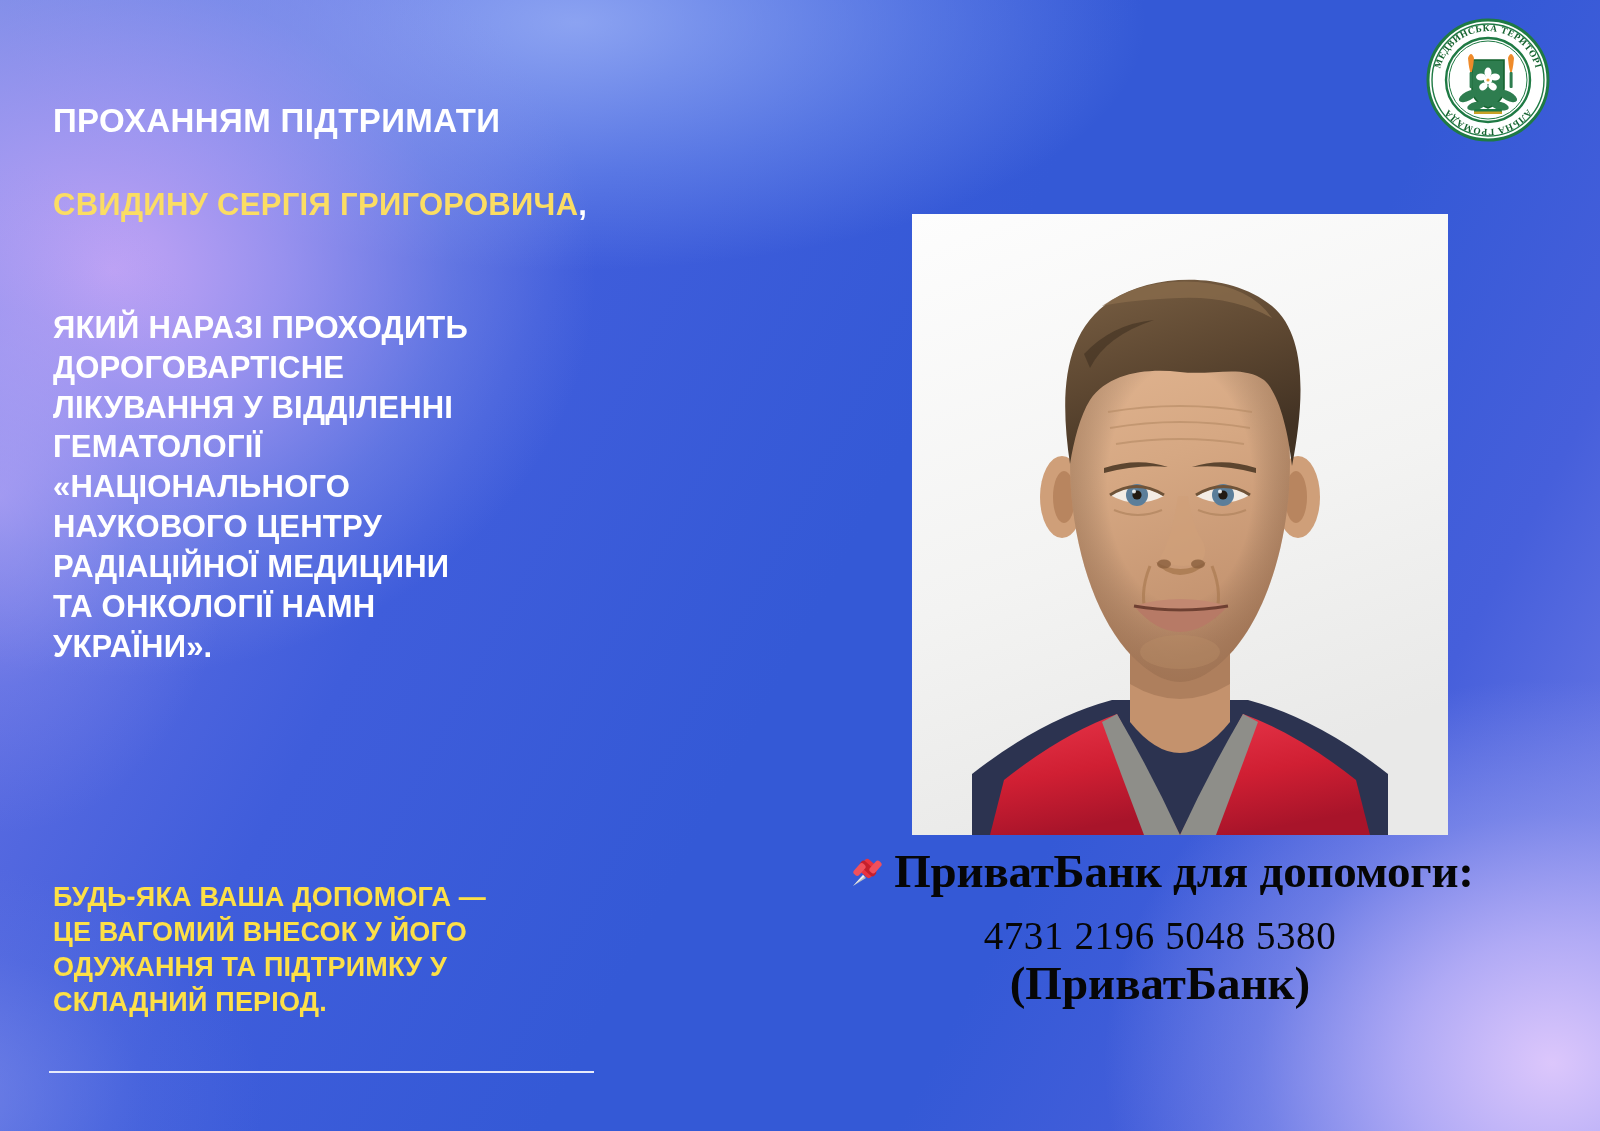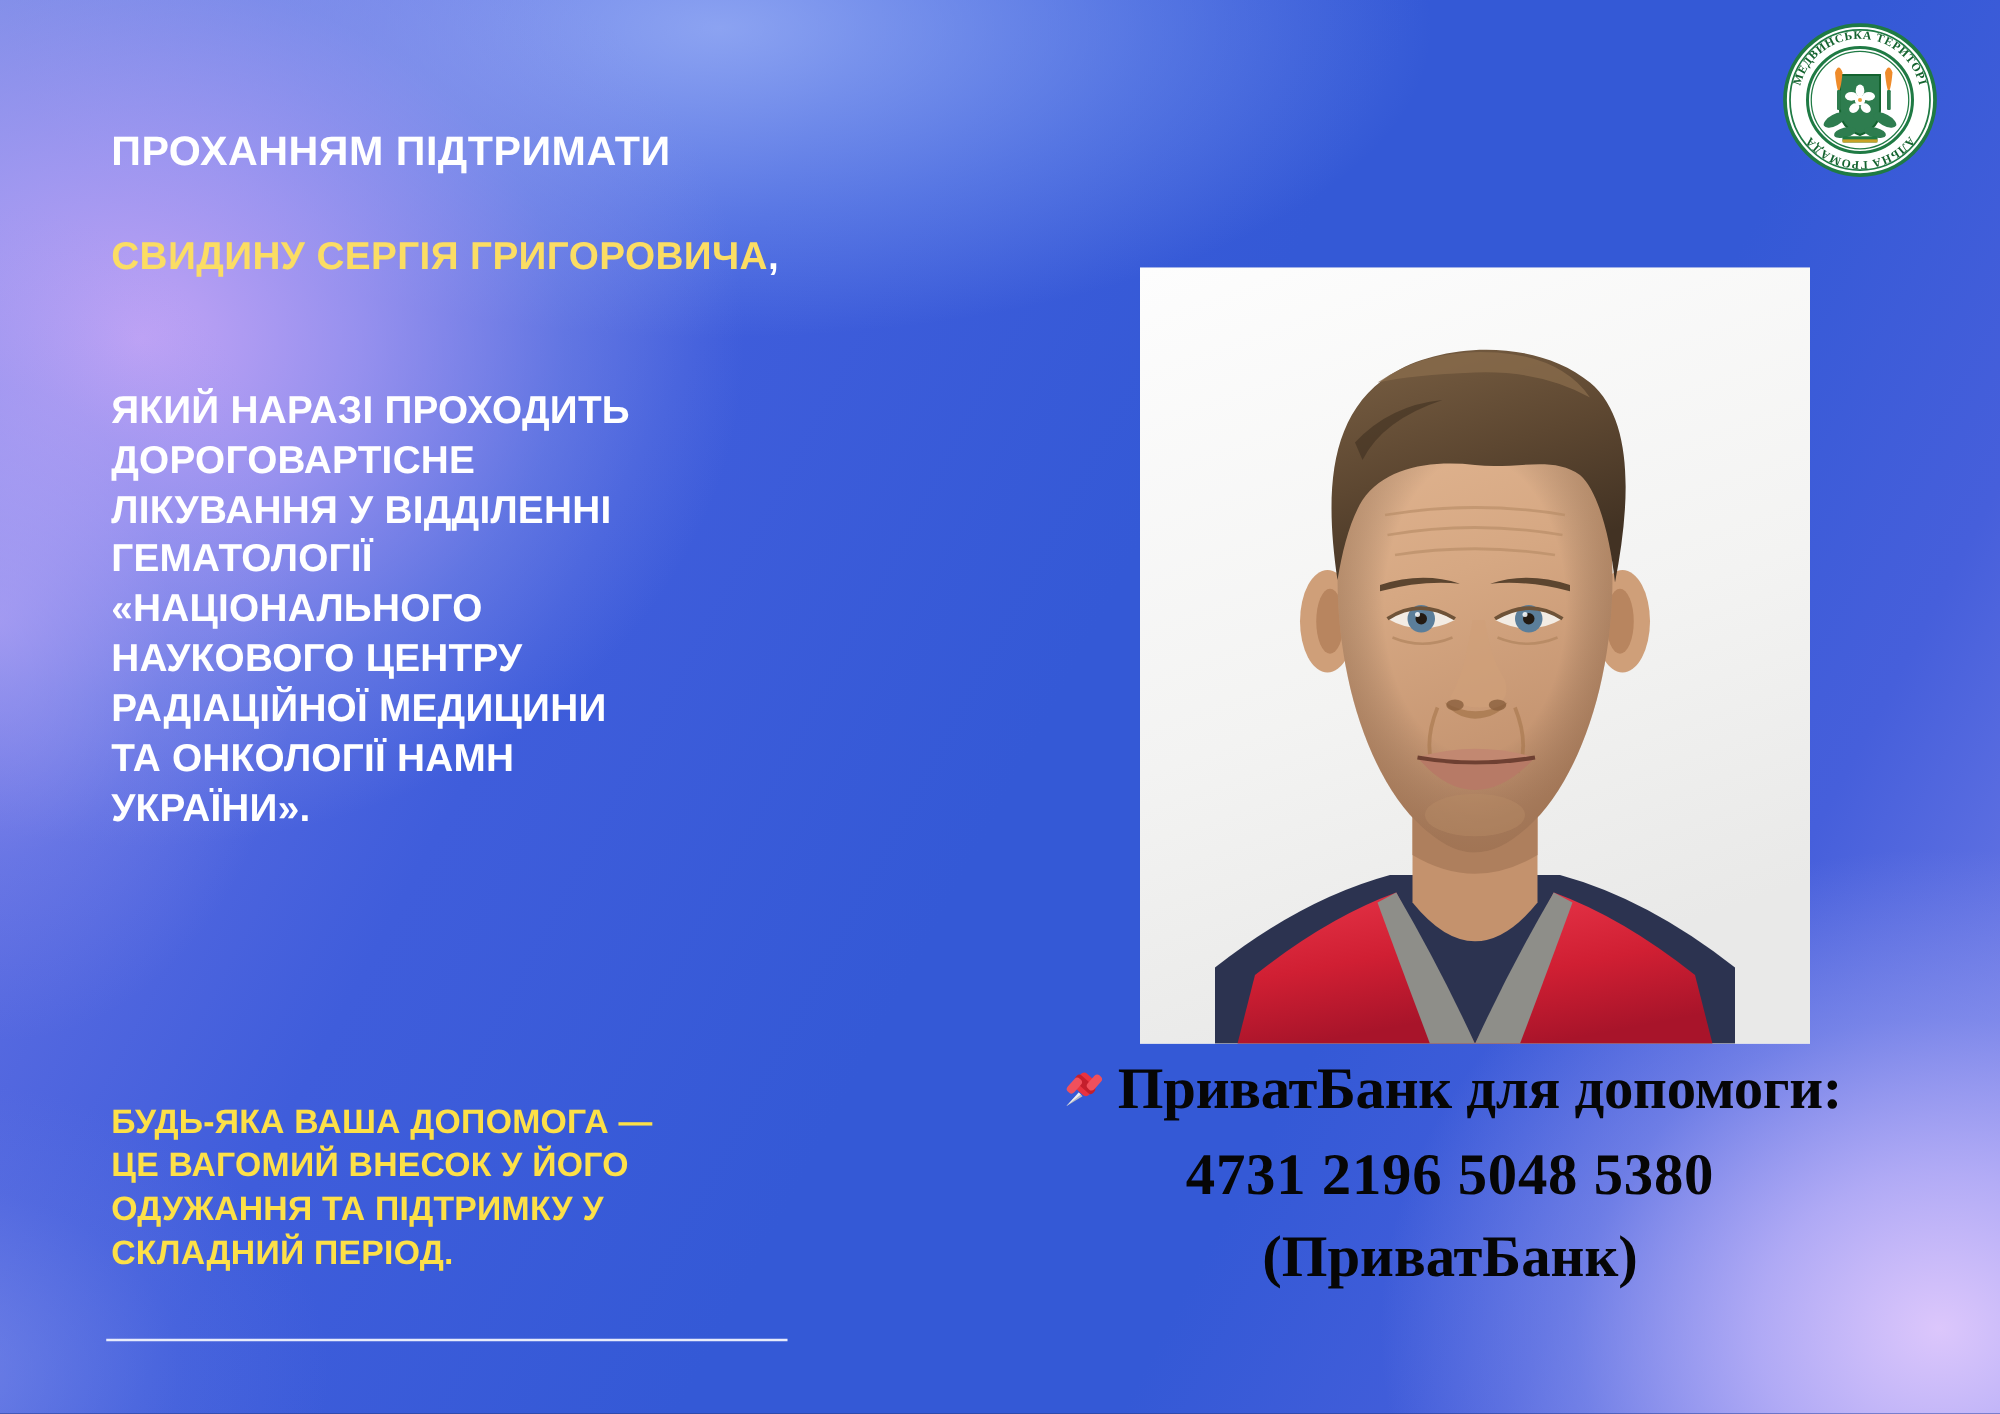--- a/index.html
+++ b/index.html
@@ -65,21 +65,20 @@
         rgba(90,120,225,0.0) 80%);
   }
 
   
   .left-col {
     position: absolute;
     left: 53px;
     top: 0;
     width: 600px;
     height: 932px;
-    margin-left: 36px;
   }
   .headline {
     position: absolute;
     top: 102px;
     left: 0;
     width: 600px;
     color: #ffffff;
     font-size: 33px;
     font-weight: bold;
     letter-spacing: 0.4px;
@@ -165,27 +164,26 @@
     letter-spacing: -0.2px;
     white-space: nowrap;
   }
   .pin-icon {
     display: inline-block;
     vertical-align: -4px;
     margin-right: 10px;
   }
   .bank-number {
     margin-top: 12px;
-    font-size: 47px;
-    font-weight: bold;
+    font-size: 39px;
+    font-weight: normal;
     letter-spacing: 0.6px;
     line-height: 1.12;
   }
   .bank-name {
-    margin-top: 14px;
     font-size: 47px;
     font-weight: bold;
     line-height: 1.12;
   }
 
   
   .logo {
     position: absolute;
     left: 1424px;
     top: 16px;

